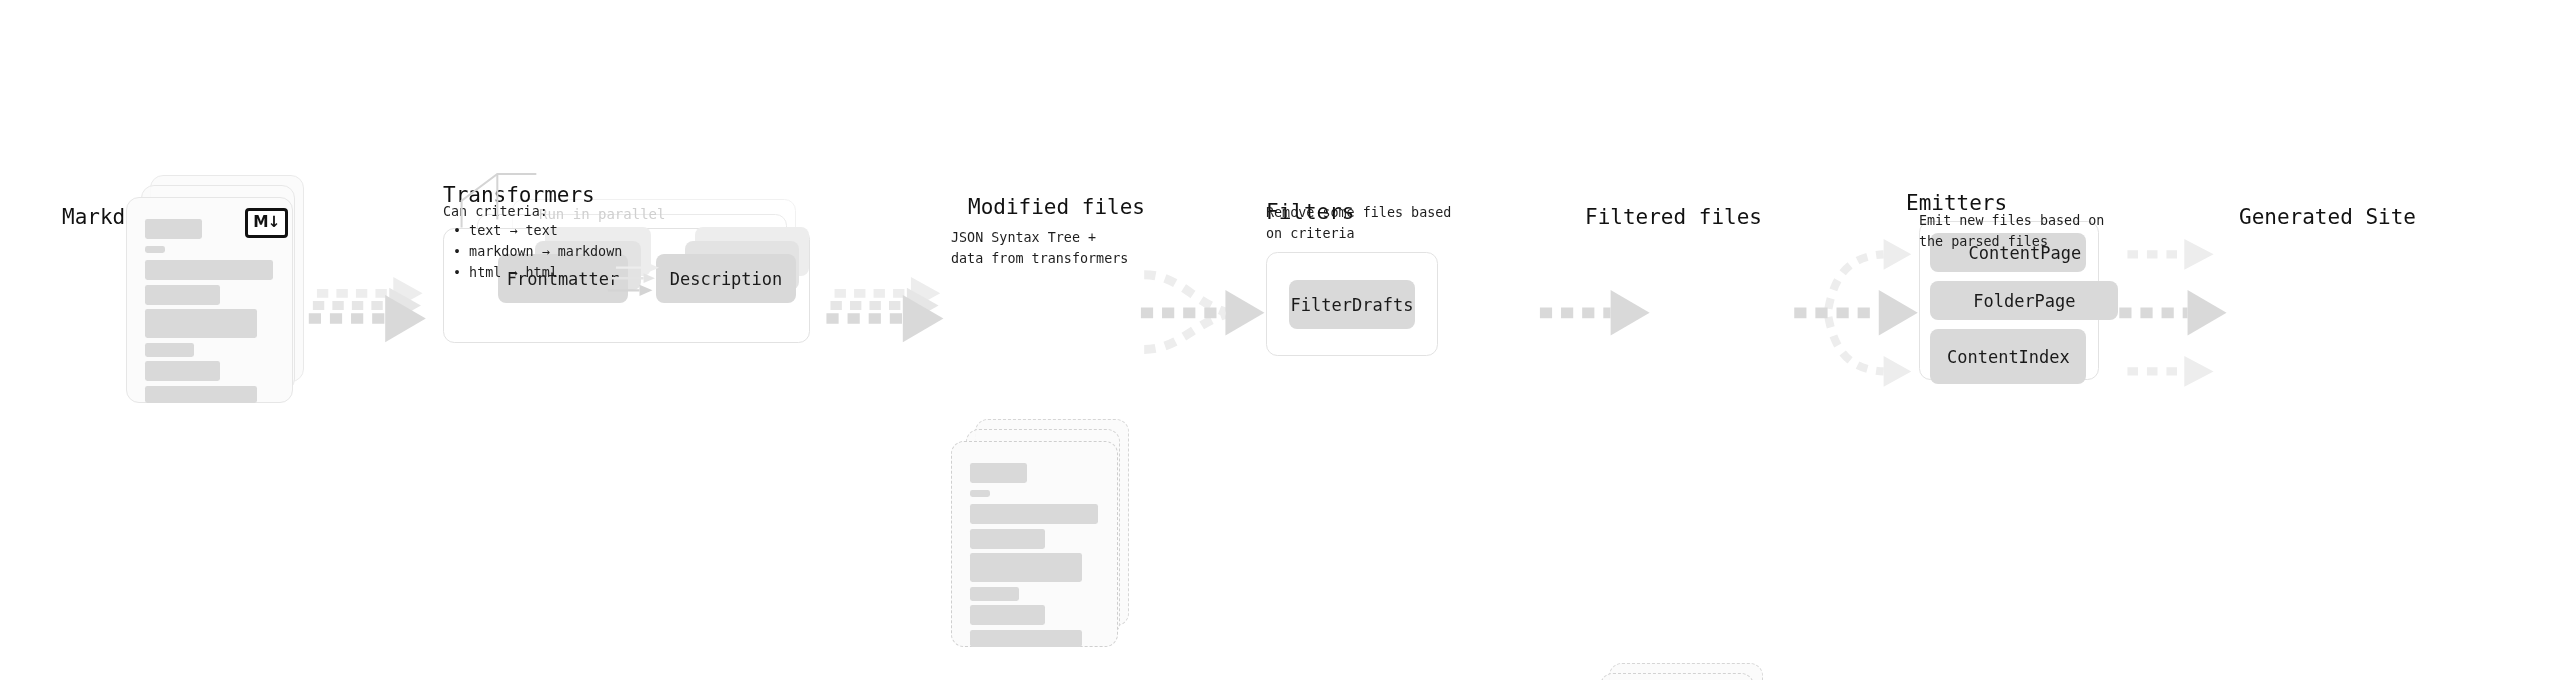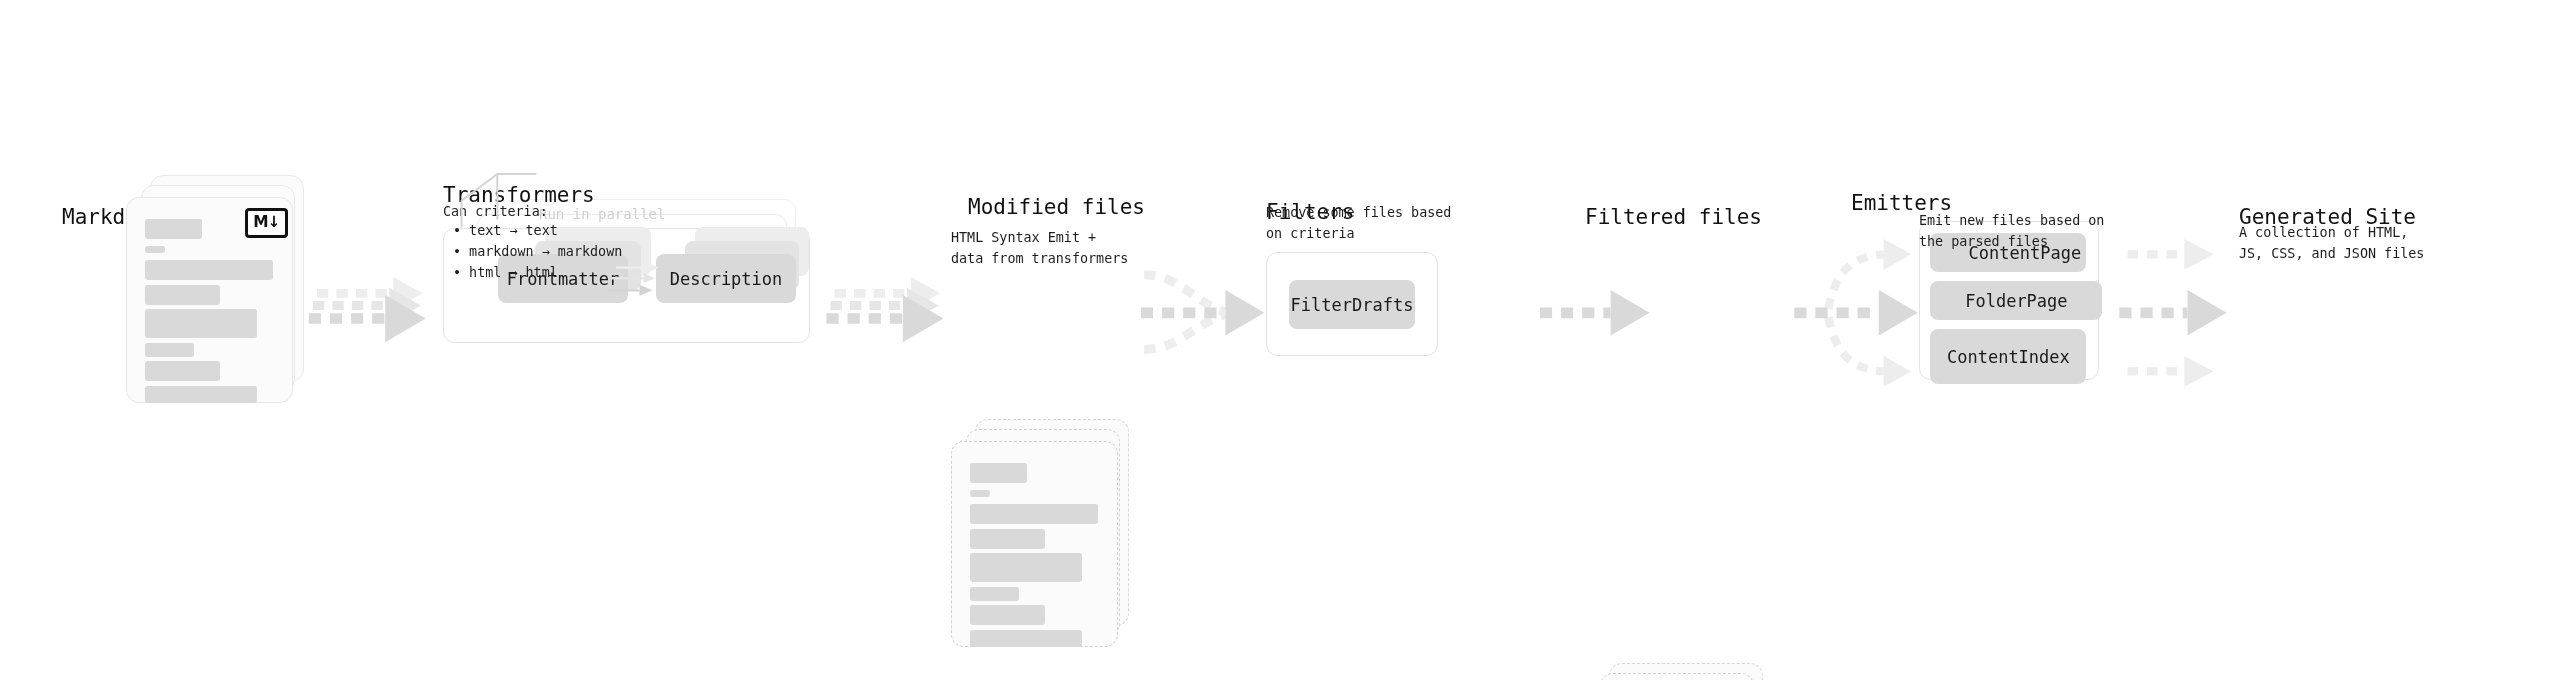--- a/index.html
+++ b/index.html
@@ -194,46 +194,44 @@
       <div class="skel" style="left:18px;top:48px;width:20.3px;height:7.3px;"></div>
       <div class="skel" style="left:18px;top:62px;width:128px;height:20.3px;"></div>
       <div class="skel" style="left:18px;top:87px;width:75px;height:20.3px;"></div>
       <div class="skel" style="left:18px;top:111px;width:112px;height:29px;"></div>
       <div class="skel" style="left:18px;top:145px;width:49px;height:14px;"></div>
       <div class="skel" style="left:18px;top:163px;width:75px;height:20.3px;"></div>
       <div class="skel" style="left:18px;top:188px;width:112px;height:17px;"></div>
     </div>
   </div>
   <div class="title" style="left:951px;top:195px;margin-left:17px;">Modified files</div>
-  <div class="sub" style="left:951px;top:228px;">HTML Syntax Emit +
+  <div class="sub" style="left:951px;top:228px;">JSON Syntax Tree +
 data from transformers</div>
 
   <div class="node" style="left:1266px;top:252px;width:179px;height:122px;">
     <div class="groupbox" style="left:0px;top:0px;width:172px;height:104px;"></div>
     <div class="pill" style="left:23px;top:28px;width:126px;height:49px;">FilterDrafts</div>
   </div>
   <div class="title" style="left:1266px;top:200px;">Filters</div>
   <div class="sub" style="left:1266px;top:203px;">Remove some files based
 on criteria</div>
 
   <div class="node stack" style="left:1585px;top:175px;width:187px;height:244px;">
     <div class="sheet dashed back2" style="left:24.4px;top:0px;width:154px;height:207px;"></div>
     <div class="sheet dashed back1" style="left:14.6px;top:9.8px;width:154px;height:207px;"></div>
 
   </div>
   <div class="title" style="left:1585px;top:205px;">Filtered files</div>
 
   <div class="node" style="left:1919px;top:221px;width:211px;height:187px;">
     <div class="groupbox" style="left:0px;top:0px;width:180px;height:159px;"></div>
     <div class="pill" style="left:11.4px;top:12.2px;width:156px;height:39px;padding-left:33px;">ContentPage</div>
-    <div class="pill" style="left:11.4px;top:60px;width:172px;height:39px;">FolderPage</div>
+    <div class="pill" style="left:11.4px;top:60px;width:188px;height:39px;">FolderPage</div>
     <div class="pill" style="left:11.4px;top:108px;width:156px;height:55px;">ContentIndex</div>
   </div>
-  <div class="title" style="left:1851px;top:191px;">Emitters</div>
+  <div class="title" style="left:1906px;top:191px;">Emitters</div>
   <div class="sub" style="left:1919px;top:211px;">Emit new files based on
 the parsed files</div>
 
   <div class="title" style="left:2239px;top:205px;">Generated Site</div>
-  <div class="sub" style="left:2239px;top:223px;">A collection of HTML,
-JS, CSS, and JSON files</div>
 
 </div>
 
 
 </body></html>

